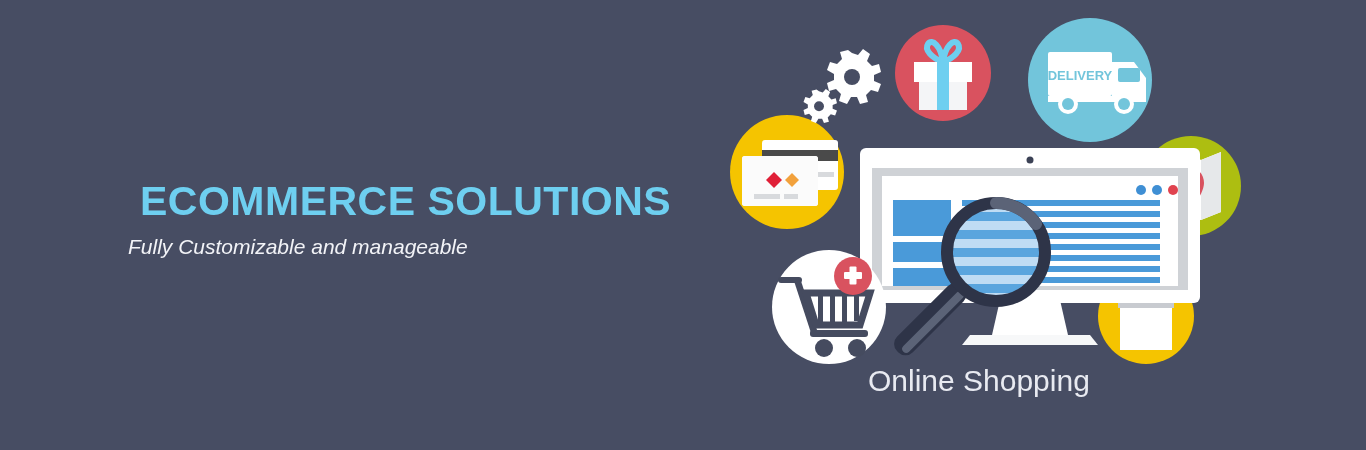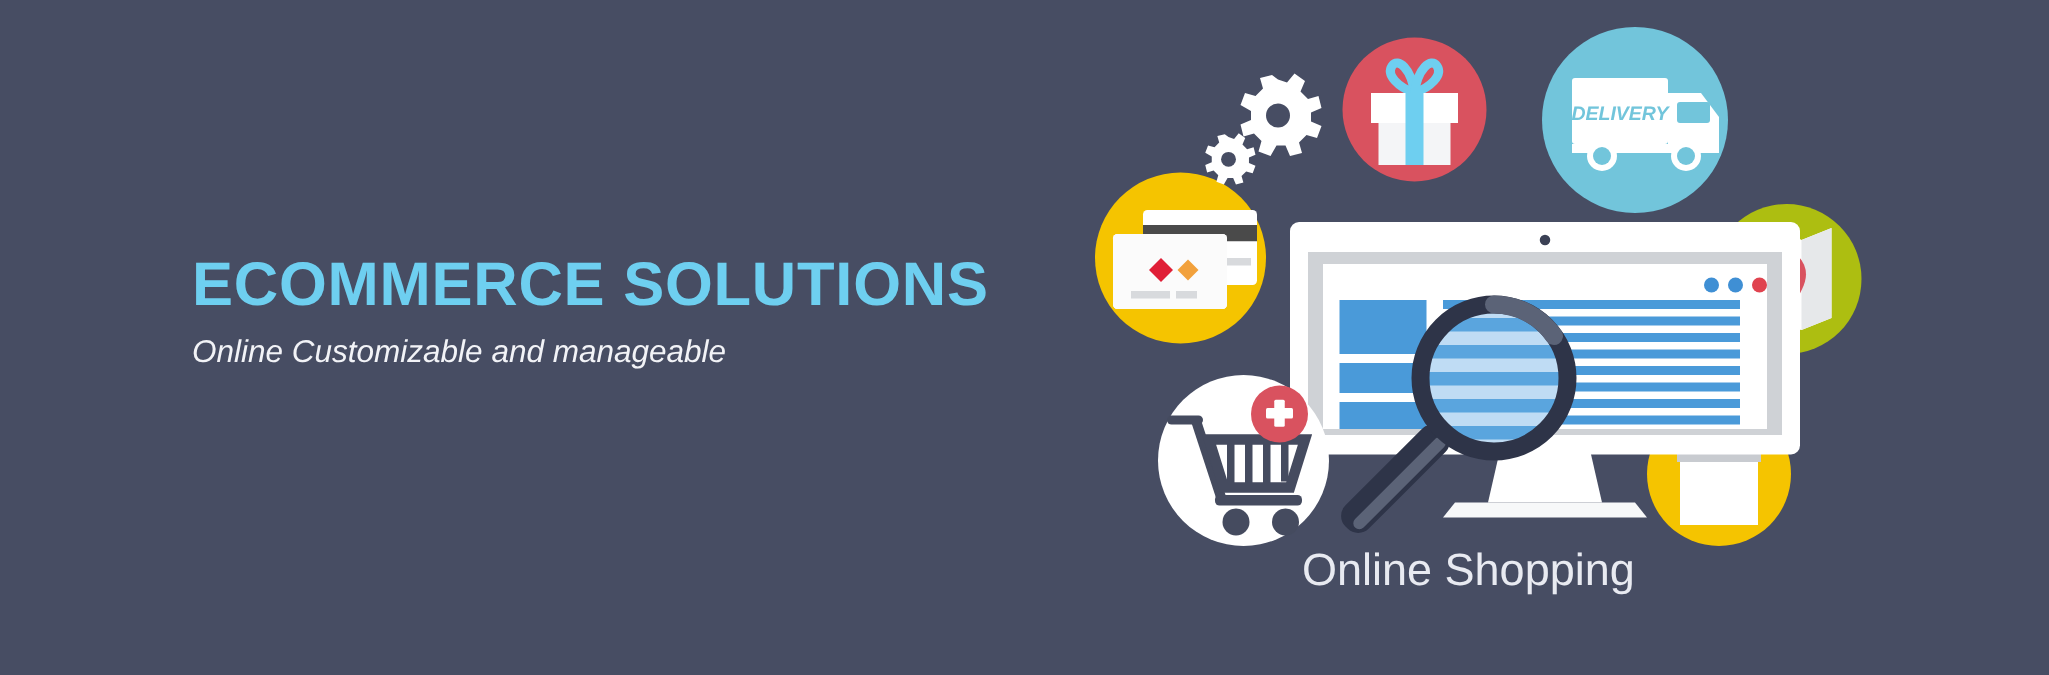--- a/index.html
+++ b/index.html
@@ -17,21 +17,21 @@
   }
 
   
   #copy {
     position: absolute;
     left: 128px;
     top: 168px;
     width: 560px;
   }
   #headline {
-    margin: 0;
+    margin: 12px;
     font-size: 41px;
     font-weight: bold;
     letter-spacing: 0.5px;
     color: #6ecff0;
     line-height: 1.05;
     white-space: nowrap;
   }
   #subhead {
     margin: 12px 0 0 0;
     font-size: 21px;
@@ -53,32 +53,31 @@
     white-space: nowrap;
   }
 
   
   #art {
     position: absolute;
     left: 700px;
     top: 0;
     width: 666px;
     height: 356px;
-    font-style: italic;
   }
   #art svg { display: block; }
 </style>
 </head>
 <body>
 
 <div id="banner">
 
   <div id="copy">
     <h1 id="headline">ECOMMERCE SOLUTIONS</h1>
-    <p id="subhead">Online Customizable and manageable</p>
+    <p id="subhead">Fully Customizable and manageable</p>
   </div>
 
   <div id="caption">Online Shopping</div>
 
   <div id="art">
     <svg width="666" height="450" viewBox="0 0 666 450" xmlns="http://www.w3.org/2000/svg">
 
       <g>
         <circle cx="87" cy="172" r="57" fill="#f5c400"></circle>
 

